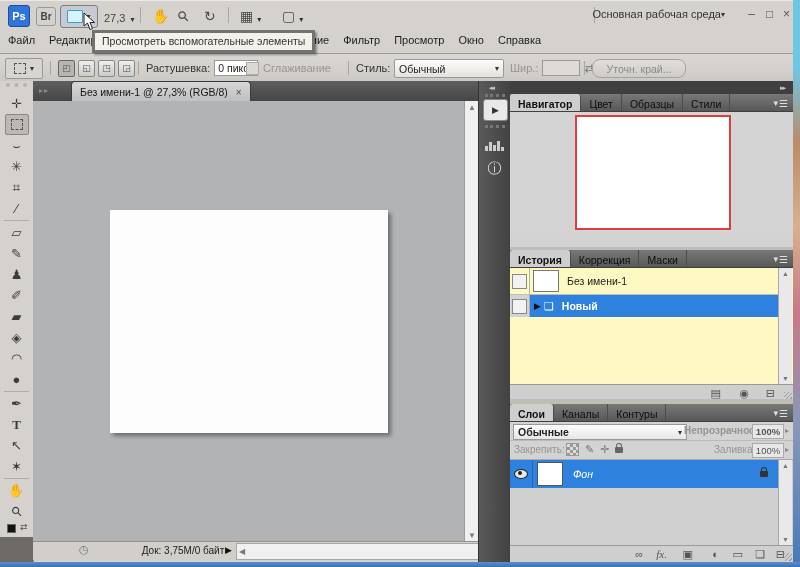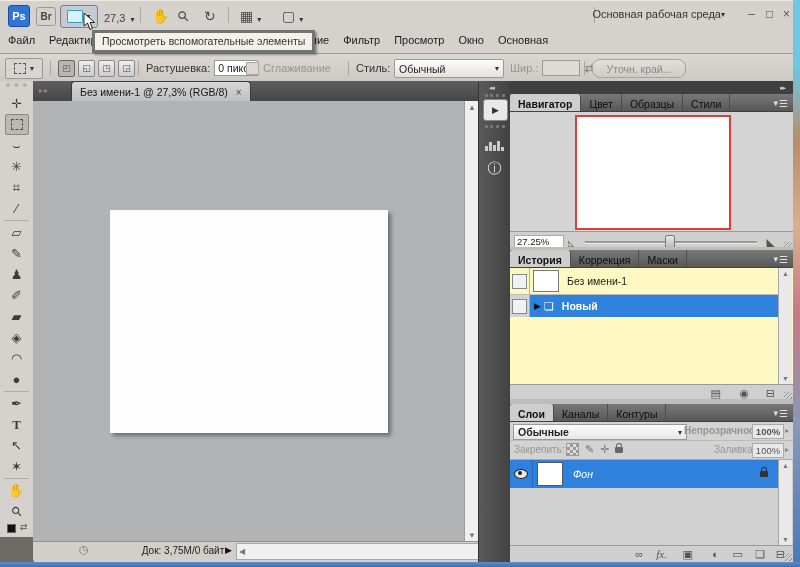--- a/index.html
+++ b/index.html
@@ -234,21 +234,21 @@
 
     <div class="abs" id="menubar">
       <span>Файл</span>
       <span>Редактирование</span>
       <span>Изображение</span>
       <span>Слои</span>
       <span>Выделение</span>
       <span>Фильтр</span>
       <span>Просмотр</span>
       <span>Окно</span>
-      <span>Основная</span>
+      <span>Справка</span>
     </div>
 
     <div class="abs" id="tooltip">Просмотреть вспомогательные элементы</div>
 
     <div class="abs" id="cursor">
       <svg width="13" height="19" viewBox="0 0 13 19">
         <polygon points="1,1 1,14 4.5,11 7,17.5 9.5,16.5 7,10.5 11.5,10.5" fill="#fff" stroke="#222" stroke-width="1"></polygon>
       </svg>
     </div>
 
@@ -386,28 +386,20 @@
           <span class="ptab">Образцы</span>
           <span class="ptab">Стили</span>
           <span class="pmenu">
               <span>▾</span>
               <span class="lines">☰</span>
             </span>
         </div>
         <div id="nav-content">
           <div id="nav-preview" style="border-color: rgb(224, 60, 60);"></div>
         </div>
-        <div class="pbottom" id="nav-bottom">
-          <div id="nav-zoom-field">27.25%</div>
-          <span class="zo-small">◺</span>
-          <div id="nav-slider"></div>
-          <div id="nav-thumb" style="left:155px;"></div>
-          <span class="zi-big">◣</span>
-          <span class="grip-corner"></span>
-        </div>
       </div>
 
       <div class="pgroup" style="top:166px;height:3px;background:#c0bdb8;"></div>
 
       <div class="pgroup" style="top:169px;">
         <div class="ptabs">
           <span class="ptab active">История</span>
           <span class="ptab">Коррекция</span>
           <span class="ptab">Маски</span>
           <span class="pmenu">

